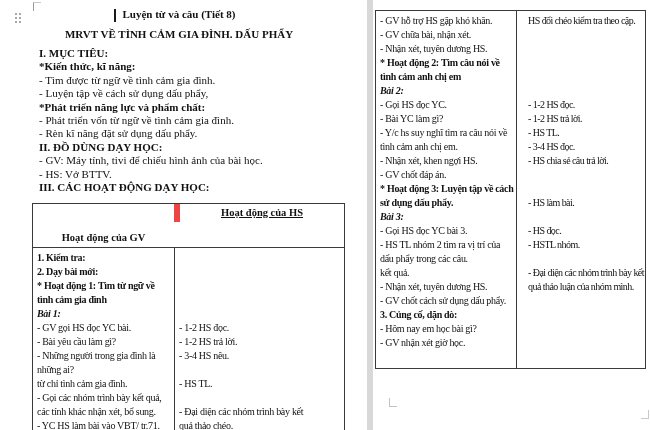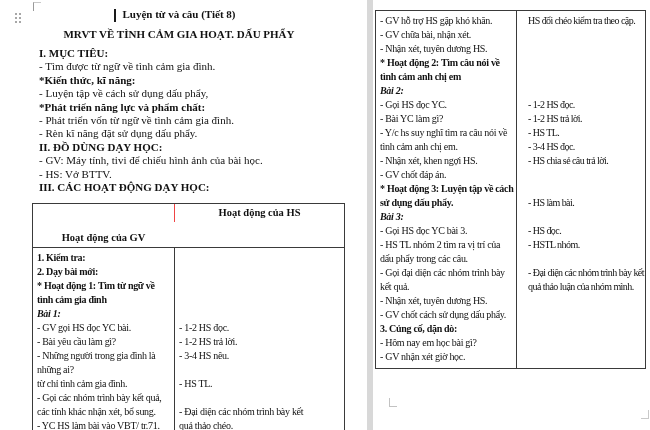--- a/index.html
+++ b/index.html
@@ -32,21 +32,21 @@
   .ln.b { font-weight:bold; }
   .ln.i { font-style:italic;font-weight:bold; }
 
   
   .tbl { position:absolute; border:1px solid #3a3a3a; background:#fff; }
   .t1 { left:21px; top:203px; width:313px; }
   .t2 { left:2px;  top:10px;  width:271px; }
   .thead { display:flex; border-bottom:1px solid #3a3a3a; }
   .thead .th { font-weight:bold; font-size:10.5px; text-align:center; line-height:18px; height:18px; }
   .t1 .th-gv { width:141px;margin-top:25px; }
-  .t1 .th-hs { flex:1; border-left:1px solid #ef4444; }
+  .t1 .th-hs { flex:1; border-left:6px solid #ef4444;text-decoration:underline; }
   .tbody { display:flex; align-items:stretch; }
   .cell { padding:3px 1px 4px 4px; font-size:10px; }
   .cell .ln { line-height:14px; letter-spacing:-0.3px; }
   .t1 .gv { width:141px; }
   .t1 .hs { flex:1; border-left:1px solid #3a3a3a; }
   .t2 .gv { width:142px; }
   .t2 .hs { flex:1; border-left:1px solid #3a3a3a; }
   .t2 .hs .ln { letter-spacing:-0.55px;margin-left:7px; }
 </style>
 </head>
@@ -61,25 +61,25 @@
         <span></span>
         <span></span>
         <span></span>
         <span></span>
     </div>
     <div class="mark mk-tl"></div>
     <span class="caret"></span>
 
     <div class="head">
       <div class="title">Luyện từ và câu (Tiết 8)</div>
-      <div class="title">MRVT VỀ TÌNH CẢM GIA HOẠT. DẤU PHẨY</div>
+      <div class="title">MRVT VỀ TÌNH CẢM GIA ĐÌNH. DẤU PHẨY</div>
       <div class="secs">
           <div class="ln b">I. MỤC TIÊU:</div>
+          <div class="ln b">*Kiến thức, kĩ năng:</div>
           <div class="ln n">- Tìm được từ ngữ về tình cảm gia đình.</div>
-          <div class="ln b">*Kiến thức, kĩ năng:</div>
           <div class="ln n">- Luyện tập về cách sử dụng dấu phẩy,</div>
           <div class="ln b">*Phát triển năng lực và phẩm chất:</div>
           <div class="ln n">- Phát triển vốn từ ngữ về tình cảm gia đình.</div>
           <div class="ln n">- Rèn kĩ năng đặt sử dụng dấu phẩy.</div>
           <div class="ln b">II. ĐỒ DÙNG DẠY HỌC:</div>
           <div class="ln n">- GV: Máy tính, tivi để chiếu hình ảnh của bài học.</div>
           <div class="ln n">- HS: Vở BTTV.</div>
           <div class="ln b">III. CÁC HOẠT ĐỘNG DẠY HỌC:</div>
         </div>
     </div>
@@ -146,21 +146,20 @@
             <div class="ln n">- Y/c hs suy nghĩ tìm ra câu nói về</div>
             <div class="ln n">tình cảm anh chị em.</div>
             <div class="ln n">- Nhận xét, khen ngợi HS.</div>
             <div class="ln n">- GV chốt đáp án.</div>
             <div class="ln b">* Hoạt động 3: Luyện tập về cách</div>
             <div class="ln b">sử dụng dấu phẩy.</div>
             <div class="ln i">Bài 3:</div>
             <div class="ln n">- Gọi HS đọc YC bài 3.</div>
             <div class="ln n">- HS TL nhóm 2 tìm ra vị trí của</div>
             <div class="ln n">dấu phẩy trong các câu.</div>
-            <div class="ln n">- Gọi đại diện các nhóm trình bày</div>
             <div class="ln n">kết quả.</div>
             <div class="ln n">- Nhận xét, tuyên dương HS.</div>
             <div class="ln n">- GV chốt cách sử dụng dấu phẩy.</div>
             <div class="ln b">3. Củng cố, dặn dò:</div>
             <div class="ln n">- Hôm nay em học bài gì?</div>
             <div class="ln n">- GV nhận xét giờ học.</div>
           </div>
         <div class="cell hs">
             <div class="ln n">HS đổi chéo kiểm tra theo cặp.</div>
             <div class="ln n">&nbsp;</div>

